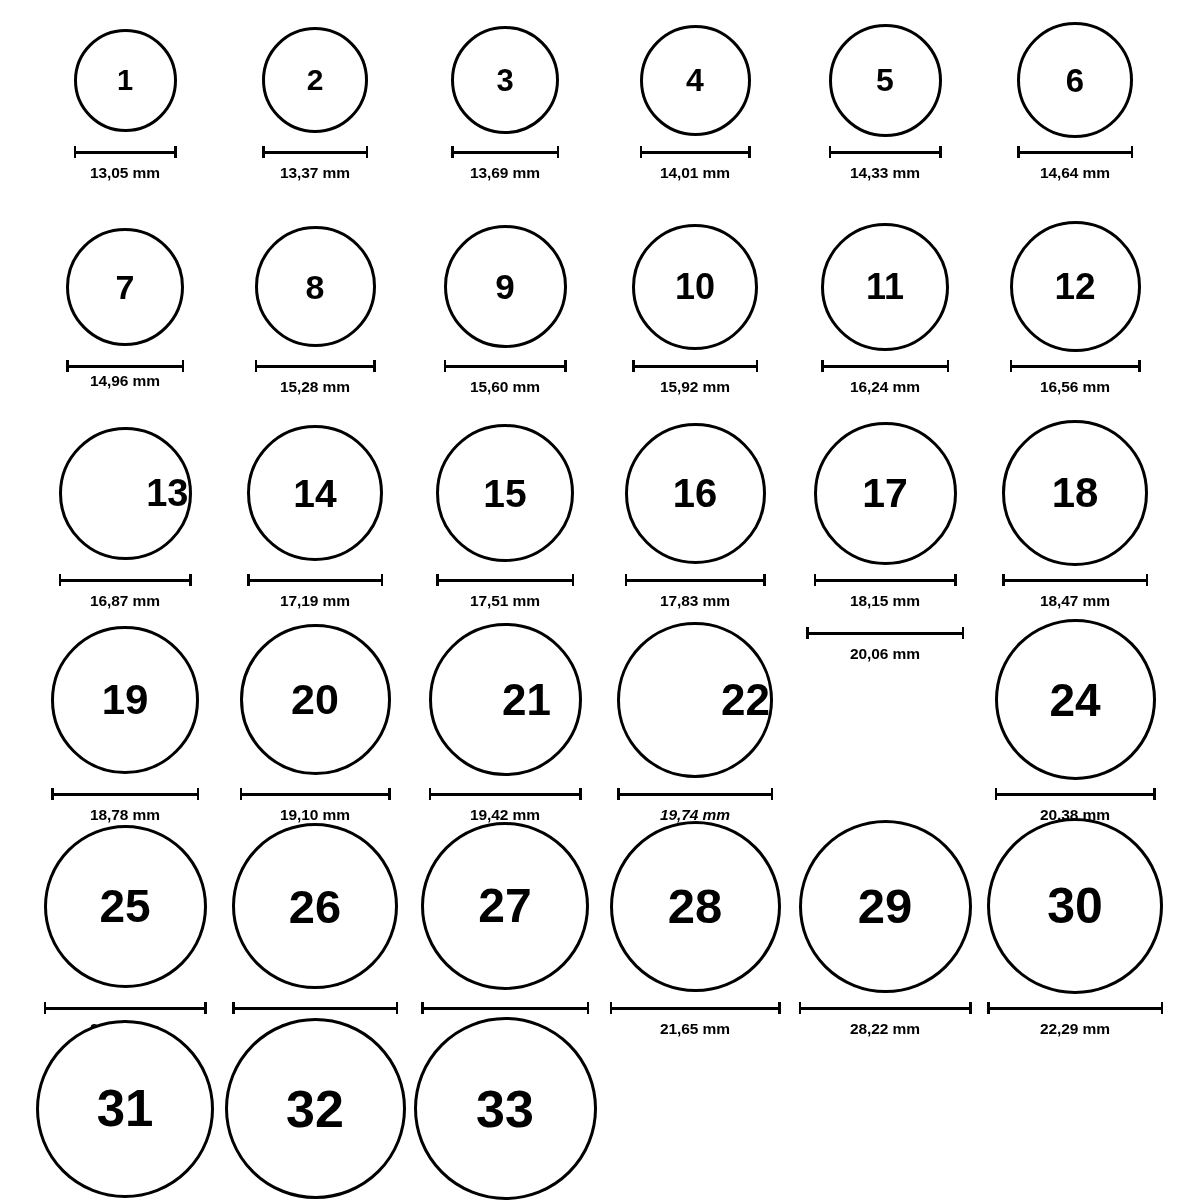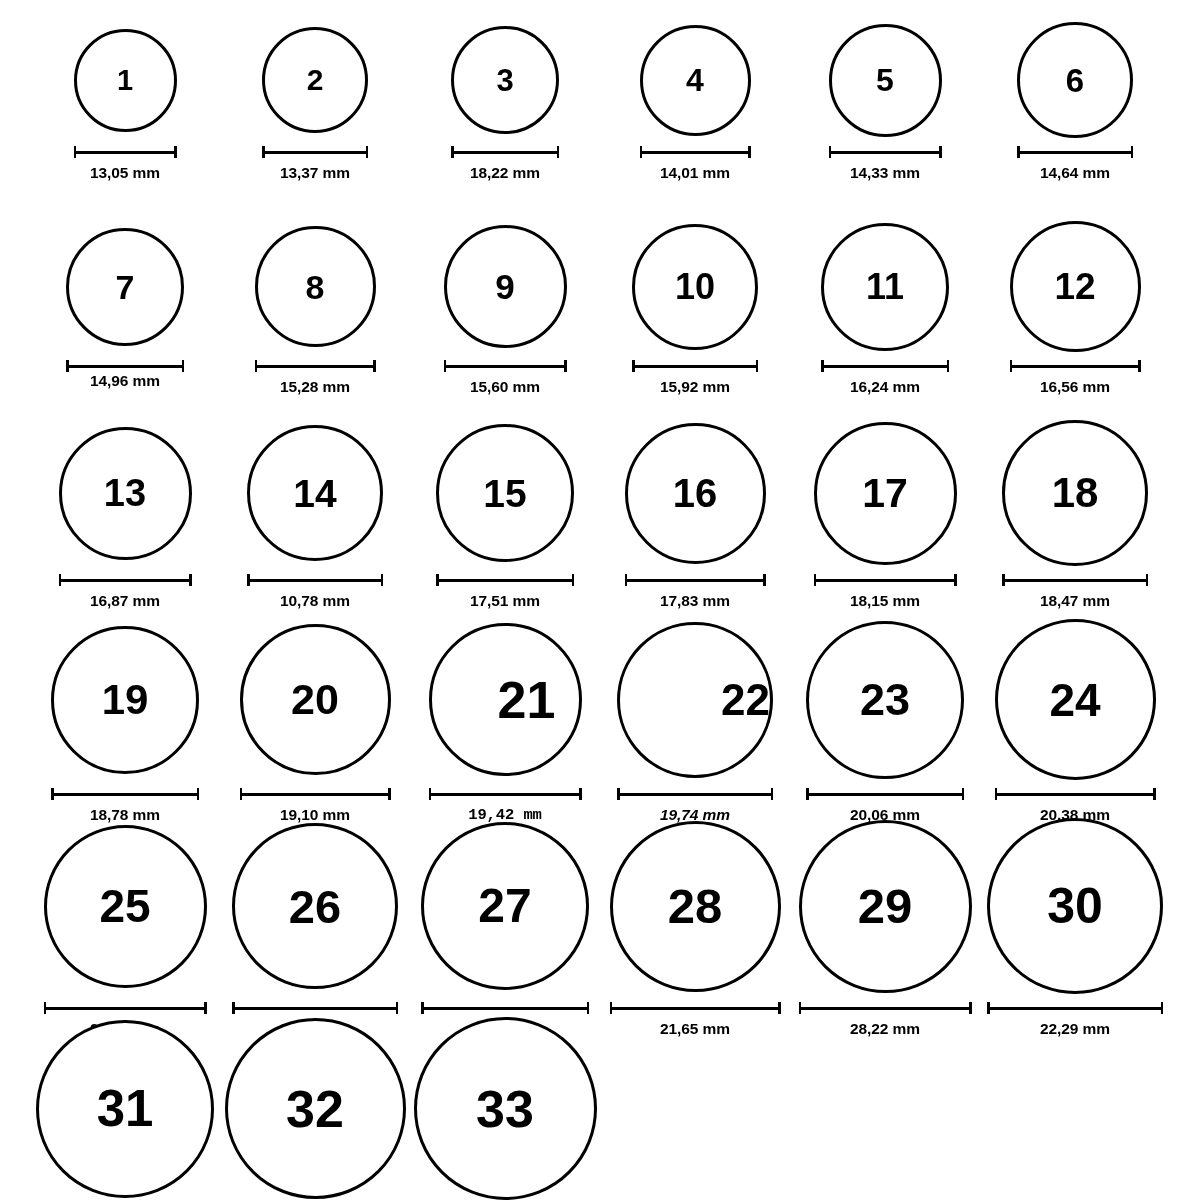--- a/index.html
+++ b/index.html
@@ -120,21 +120,21 @@
         <div class="ring-wrap" style="height: 116px; width: 100%;">
           <div class="ring" style="width: 108px; height: 108px;">
             <span class="ring-label" style="font-size: 31px;">3</span>
           </div>
         </div>
         <div class="measure" style="width: 108px; margin-top: 8px;">
           <div class="bar"></div>
           <div class="tick-left"></div>
           <div class="tick-right"></div>
         </div>
-        <div class="mm-label" style="margin-top: 6px;">18,22 mm</div>
+        <div class="mm-label" style="margin-top: 6px;">13,69 mm</div>
       </div>
       <div class="cell" style="width: 190px;">
         <div class="ring-wrap" style="height: 116px; width: 100%;">
           <div class="ring" style="width: 111px; height: 111px;">
             <span class="ring-label" style="font-size: 32px;">4</span>
           </div>
         </div>
         <div class="measure" style="width: 111px; margin-top: 8px;">
           <div class="bar"></div>
           <div class="tick-left"></div>
@@ -245,21 +245,21 @@
           <div class="bar"></div>
           <div class="tick-left"></div>
           <div class="tick-right"></div>
         </div>
         <div class="mm-label" style="margin-top: 6px;">16,56 mm</div>
       </div>
     </div>
     <div class="row" style="position: absolute; left: 30px; top: 420px; width: 1140px;">
       <div class="cell" style="width: 190px;">
         <div class="ring-wrap" style="height: 146px; width: 100%;">
-          <div class="ring" style="width: 133px; height: 133px;">
+          <div class="ring" style="width: 133px; height: 133px; justify-content: flex-end;">
             <span class="ring-label" style="font-size: 38px;">13</span>
           </div>
         </div>
         <div class="measure" style="width: 133px; margin-top: 8px;">
           <div class="bar"></div>
           <div class="tick-left"></div>
           <div class="tick-right"></div>
         </div>
         <div class="mm-label" style="margin-top: 6px;">16,87 mm</div>
       </div>
@@ -267,21 +267,21 @@
         <div class="ring-wrap" style="height: 146px; width: 100%;">
           <div class="ring" style="width: 136px; height: 136px;">
             <span class="ring-label" style="font-size: 39px;">14</span>
           </div>
         </div>
         <div class="measure" style="width: 136px; margin-top: 8px;">
           <div class="bar"></div>
           <div class="tick-left"></div>
           <div class="tick-right"></div>
         </div>
-        <div class="mm-label" style="margin-top: 6px;">10,78 mm</div>
+        <div class="mm-label" style="margin-top: 6px;">17,19 mm</div>
       </div>
       <div class="cell" style="width: 190px;">
         <div class="ring-wrap" style="height: 146px; width: 100%;">
           <div class="ring" style="width: 138px; height: 138px;">
             <span class="ring-label" style="font-size: 39px;">15</span>
           </div>
         </div>
         <div class="measure" style="width: 138px; margin-top: 8px;">
           <div class="bar"></div>
           <div class="tick-left"></div>
@@ -352,49 +352,44 @@
         <div class="measure" style="width: 151px; margin-top: 8px;">
           <div class="bar"></div>
           <div class="tick-left"></div>
           <div class="tick-right"></div>
         </div>
         <div class="mm-label" style="margin-top: 6px;">19,10 mm</div>
       </div>
       <div class="cell" style="width: 190px;">
         <div class="ring-wrap" style="height: 161px; width: 100%;">
           <div class="ring" style="width: 153px; height: 153px;">
-            <span class="ring-label" style="font-size: 52px; margin-left: 43px;">21</span>
+            <span class="ring-label" style="font-size: 44px; margin-left: 43px;">21</span>
           </div>
         </div>
         <div class="measure" style="width: 153px; margin-top: 8px;">
           <div class="bar"></div>
           <div class="tick-left"></div>
           <div class="tick-right"></div>
         </div>
-        <div class="mm-label" style="margin-top: 6px; font-family: Liberation Mono, monospace;">19,42 mm</div>
+        <div class="mm-label" style="margin-top: 6px;">19,42 mm</div>
       </div>
       <div class="cell" style="width: 190px;">
         <div class="ring-wrap" style="height: 161px; width: 100%;">
           <div class="ring" style="width: 156px; height: 156px; justify-content: flex-end;">
             <span class="ring-label" style="font-size: 44px;">22</span>
           </div>
         </div>
         <div class="measure" style="width: 156px; margin-top: 8px;">
           <div class="bar"></div>
           <div class="tick-left"></div>
           <div class="tick-right"></div>
         </div>
         <div class="mm-label" style="margin-top: 6px; font-style: italic;">19,74 mm</div>
       </div>
       <div class="cell" style="width: 190px;">
-        <div class="ring-wrap" style="height: 161px; width: 100%;">
-          <div class="ring" style="width: 158px; height: 158px;">
-            <span class="ring-label" style="font-size: 45px;">23</span>
-          </div>
-        </div>
         <div class="measure" style="width: 158px; margin-top: 8px;">
           <div class="bar"></div>
           <div class="tick-left"></div>
           <div class="tick-right"></div>
         </div>
         <div class="mm-label" style="margin-top: 6px;">20,06 mm</div>
       </div>
       <div class="cell" style="width: 190px;">
         <div class="ring-wrap" style="height: 161px; width: 100%;">
           <div class="ring" style="width: 161px; height: 161px;">

